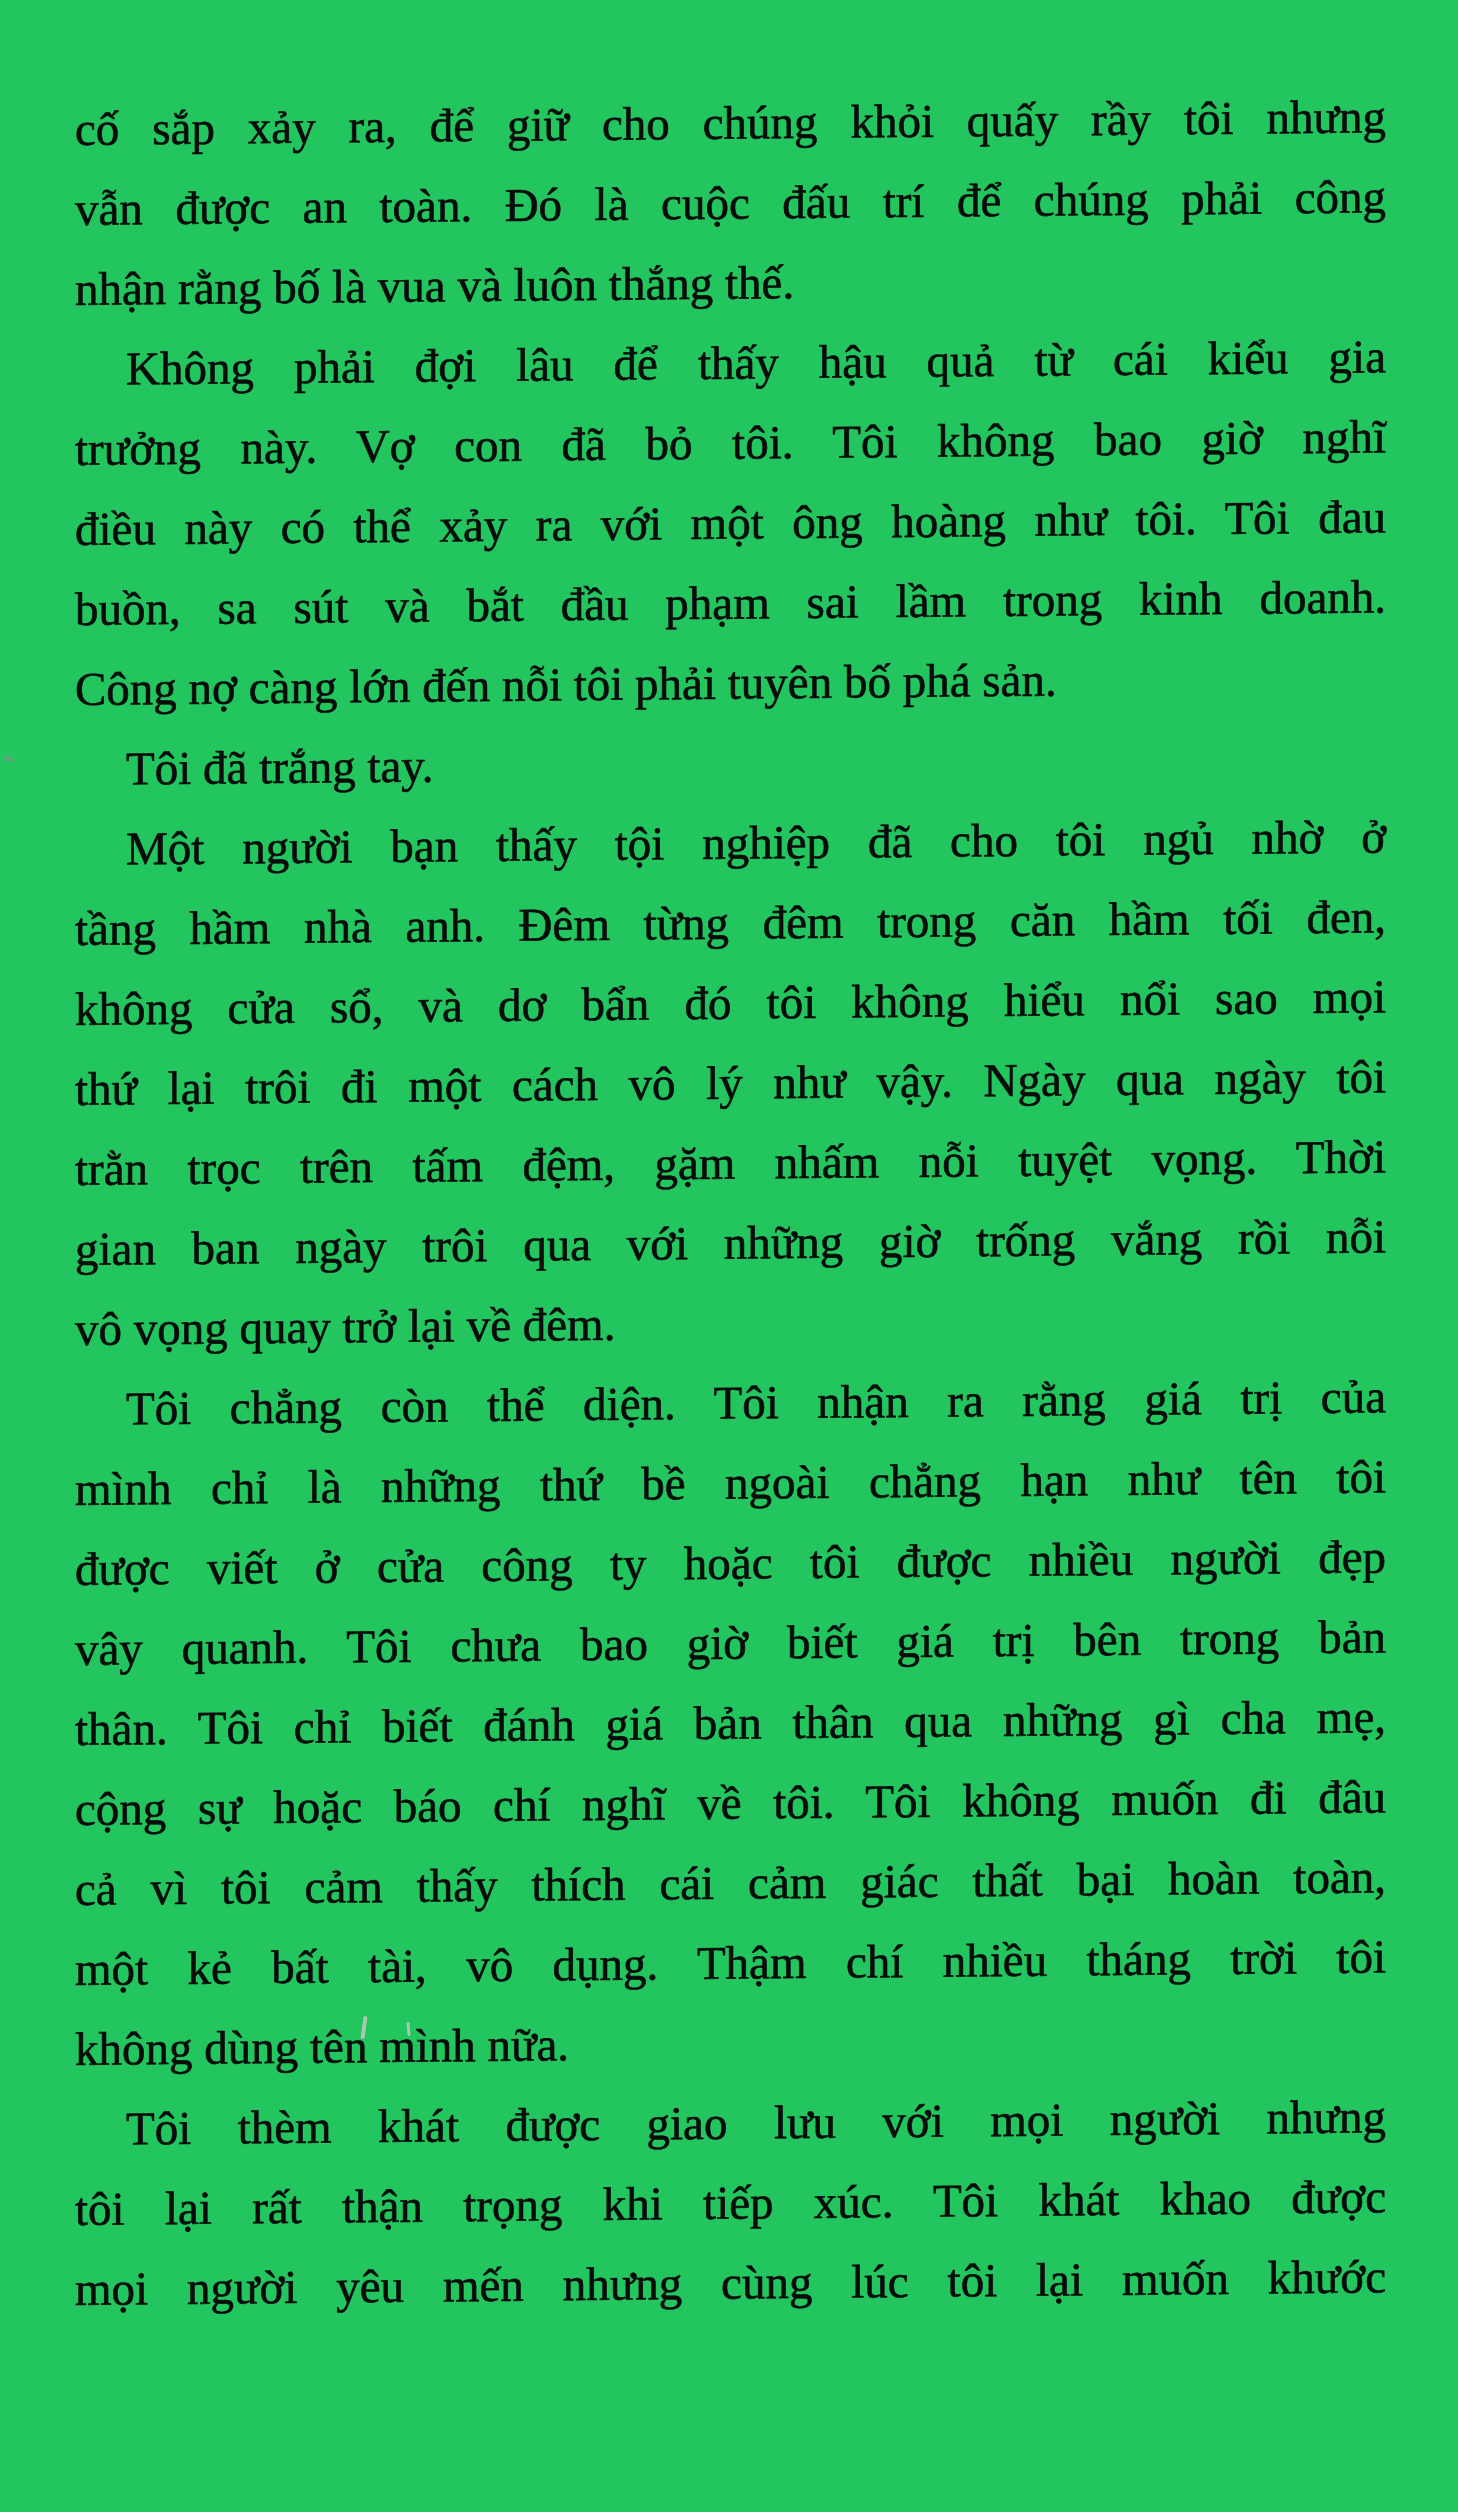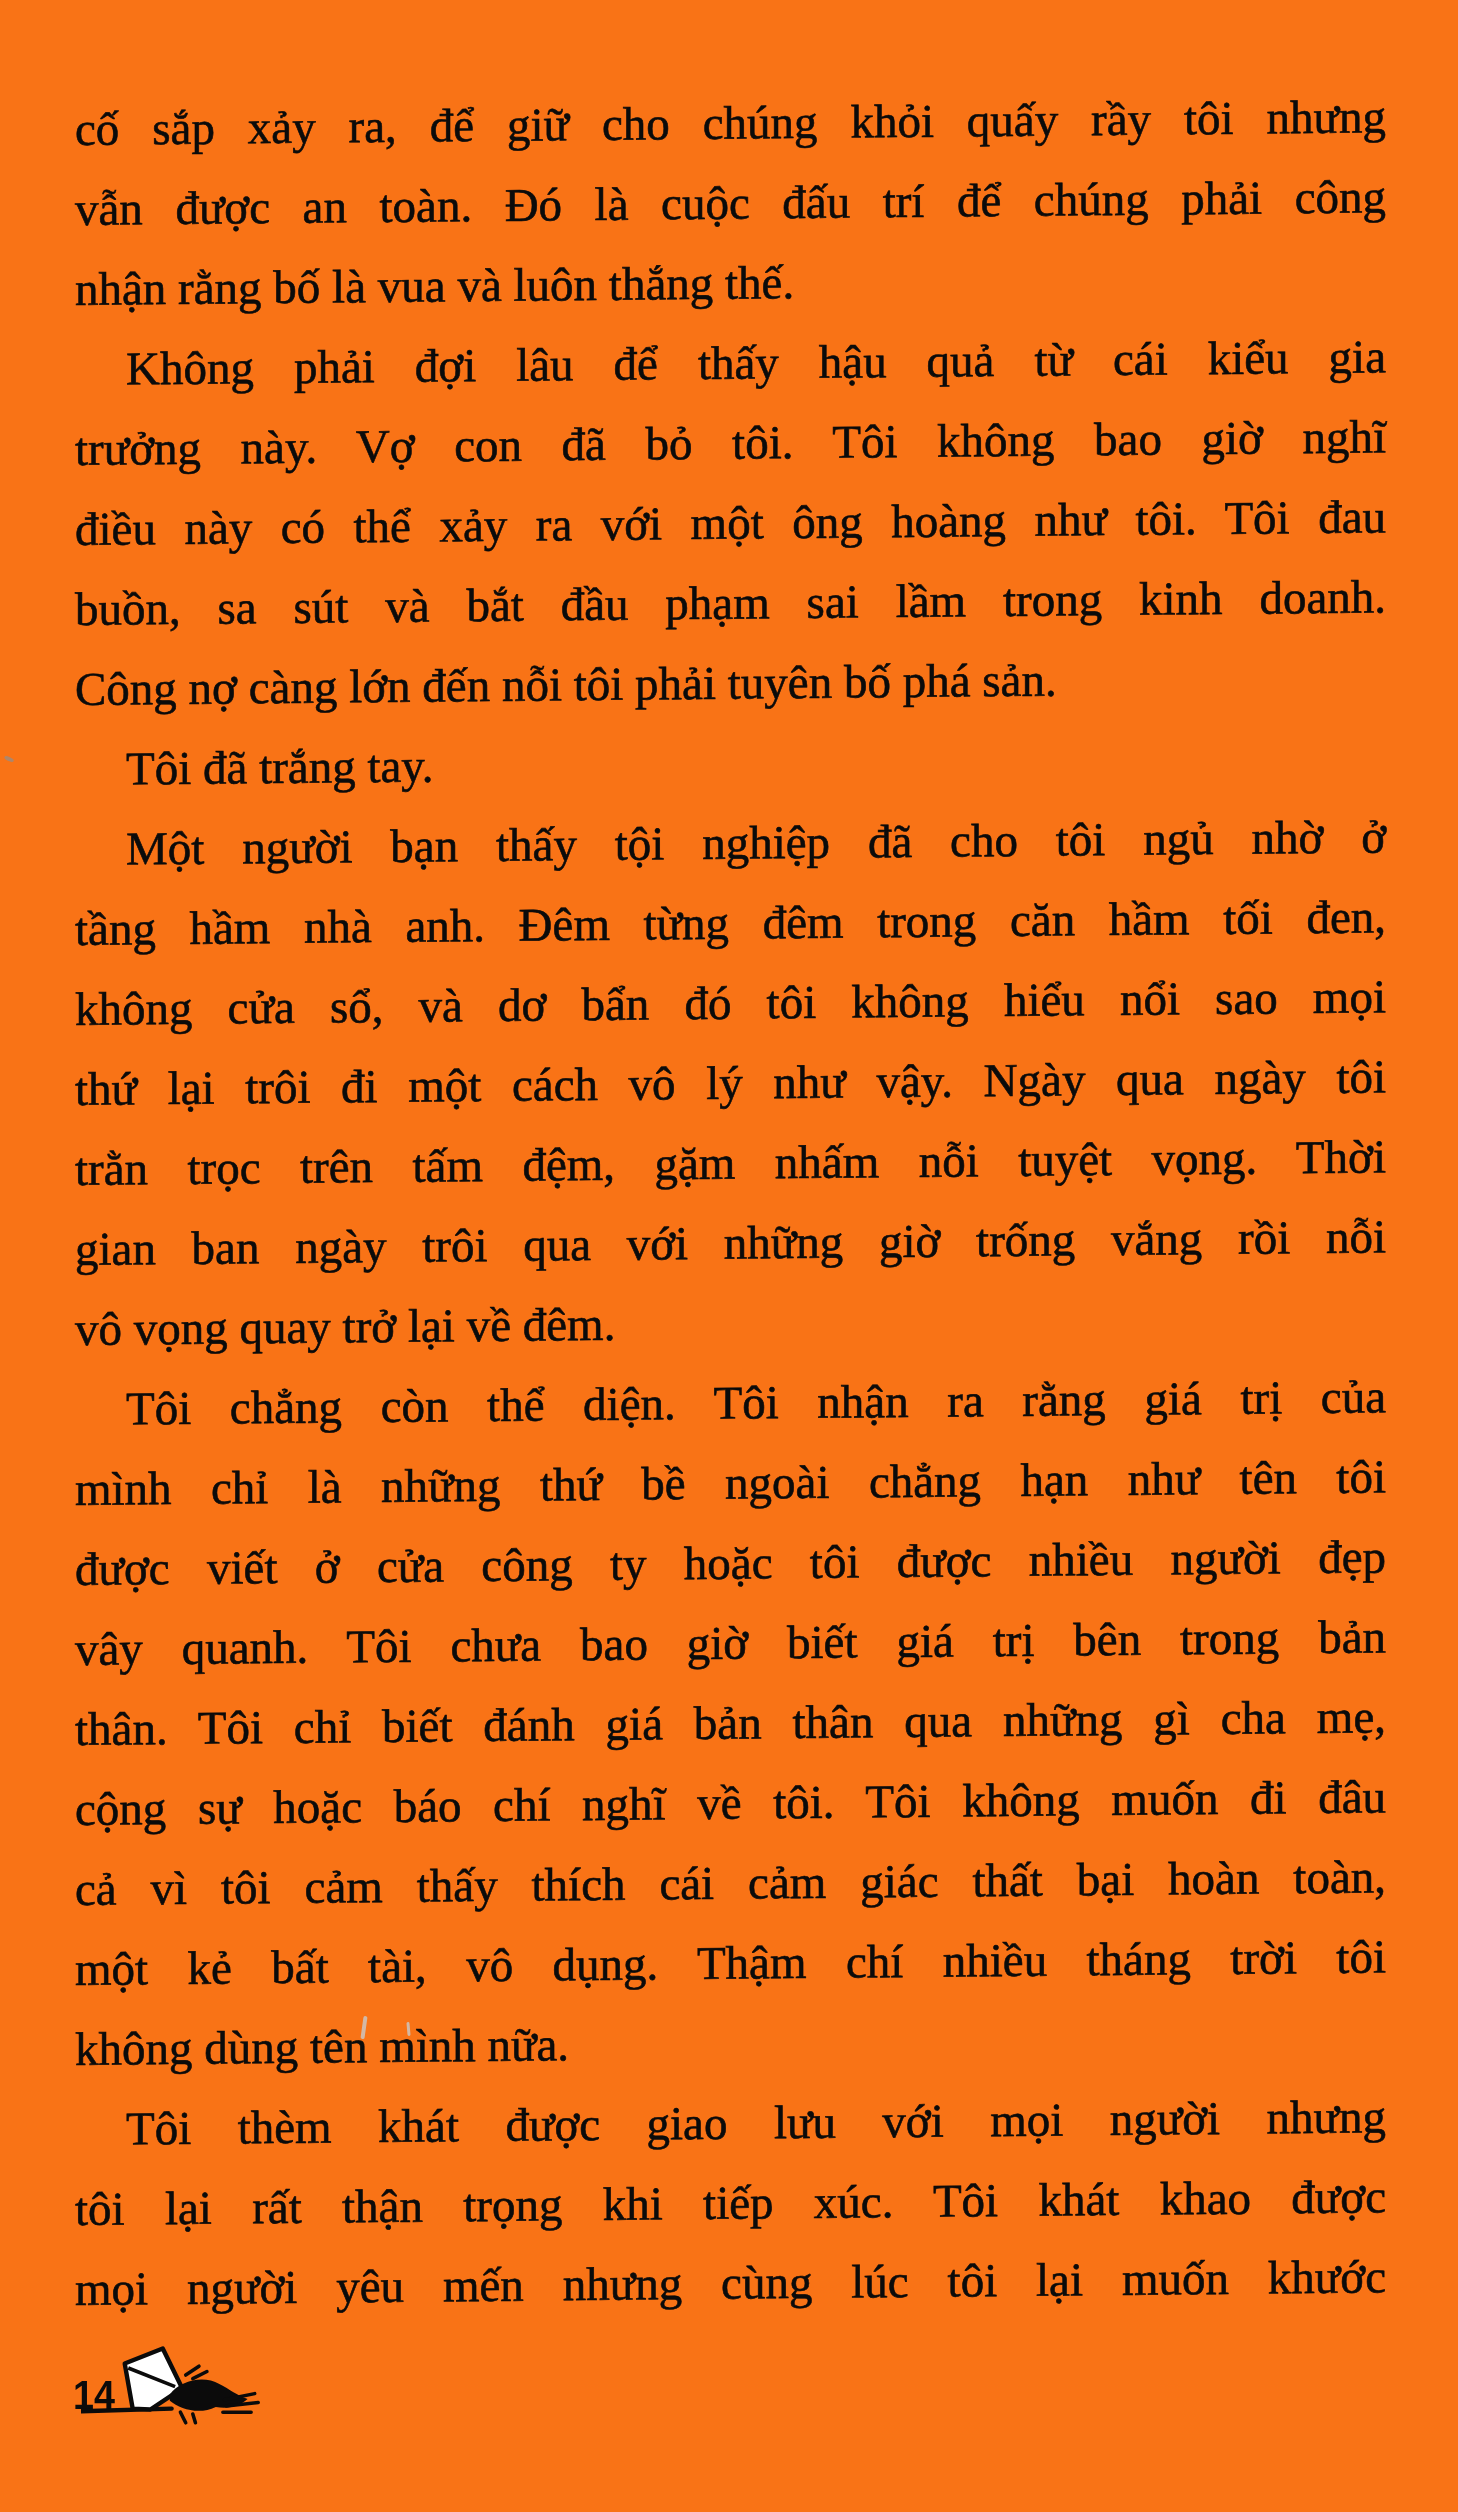--- a/index.html
+++ b/index.html
@@ -5,21 +5,21 @@
   * { margin: 0; padding: 0; box-sizing: border-box; }
   html, body {
     width: 1458px; height: 2512px;
     background: #ffffff;
     overflow: hidden;
     font-family: "Liberation Serif", "DejaVu Serif", serif;
   }
   .page {
     position: relative;
     width: 1458px; height: 2512px;
-    background: #f97316;
+    background: #22c55e;
   }
   
   .text-block {
     position: absolute;
     left: 75px; top: 89px;
     width: 1311px;
     transform: skewY(-0.55deg);
     transform-origin: 0 0;
   }
   .line {
@@ -134,37 +134,19 @@
 
       <p class="line end">không dùng tên mình nữa.</p>
 
       <p class="line indent">Tôi thèm khát được giao lưu với mọi người nhưng</p>
 
       <p class="line">tôi lại rất thận trọng khi tiếp xúc. Tôi khát khao được</p>
 
       <p class="line">mọi người yêu mến nhưng cùng lúc tôi lại muốn khước</p>
     </main>
 
-  <footer class="page-footer">
-    <span class="page-number">14</span>
-    <svg class="ornament-svg" viewBox="0 0 214 112" aria-hidden="true">
-
-      <path d="M0,75 L102,72" stroke="#0b0b0b" stroke-width="5" fill="none" stroke-linecap="round"></path>
-
-      <path d="M58,72 L49,21 L92,4 L114,49 L78,73 Z" fill="#ffffff" stroke="#0b0b0b" stroke-width="5" stroke-linejoin="round"></path>
-      <path d="M53,26 L106,47" stroke="#0b0b0b" stroke-width="4" fill="none"></path>
-
-      <path d="M100,56 C112,40 138,34 156,44 C168,50 176,57 188,61 C180,68 168,73 152,70 C134,79 112,73 100,63 Z" fill="#0b0b0b"></path>
-
-      <path d="M118,34 L133,24 M126,38 L142,30" stroke="#0b0b0b" stroke-width="4" stroke-linecap="round"></path>
-
-      <path d="M162,62 L196,55 M164,69 L200,65 M160,76 L192,76" stroke="#0b0b0b" stroke-width="4" stroke-linecap="round"></path>
-
-      <path d="M112,76 L118,88 M126,78 L129,88" stroke="#0b0b0b" stroke-width="4" stroke-linecap="round"></path>
-    </svg>
-  </footer>
 
   <span class="speck-left"></span>
   <span class="smudge-a"></span>
   <span class="smudge-b"></span>
 
 </div>
 
 
 </body></html>

